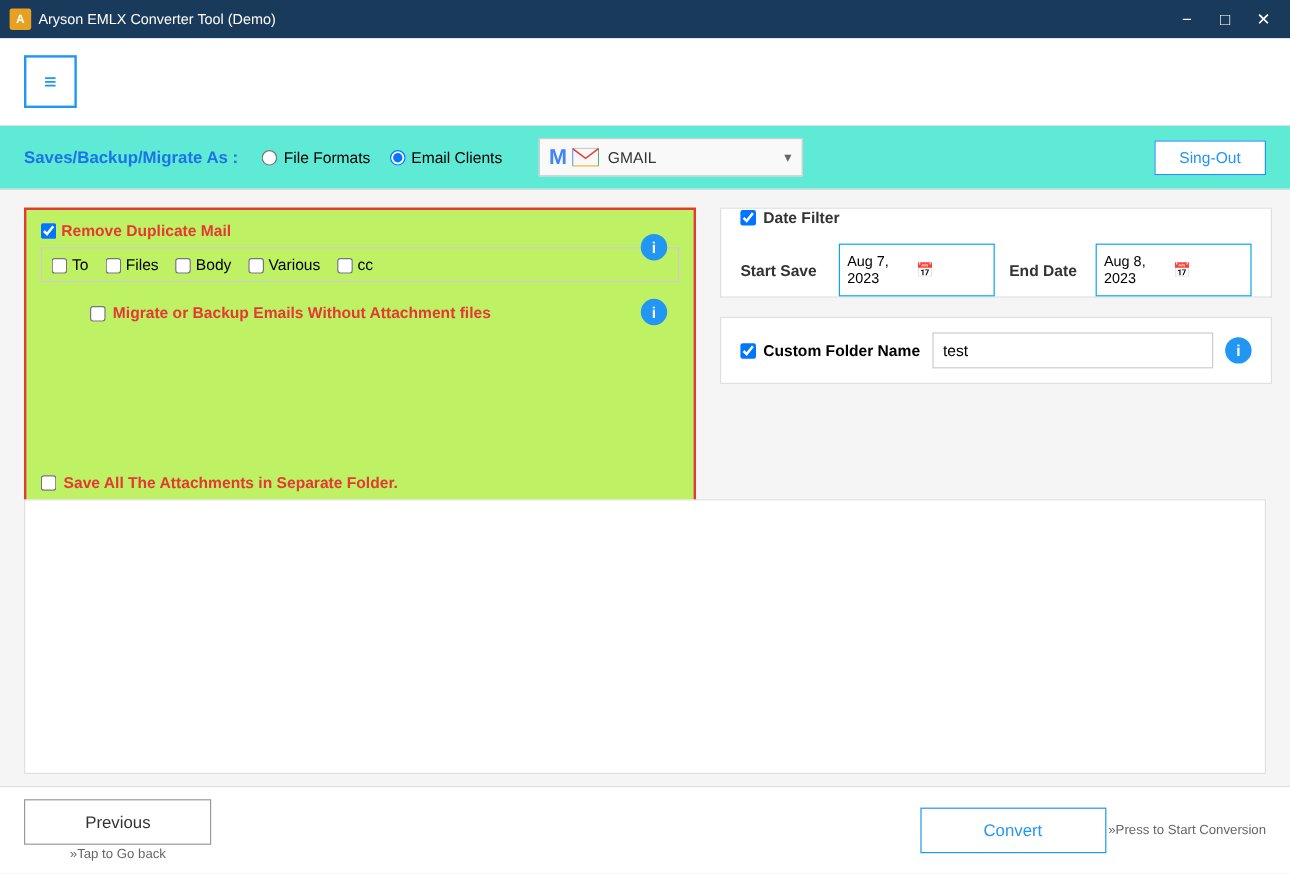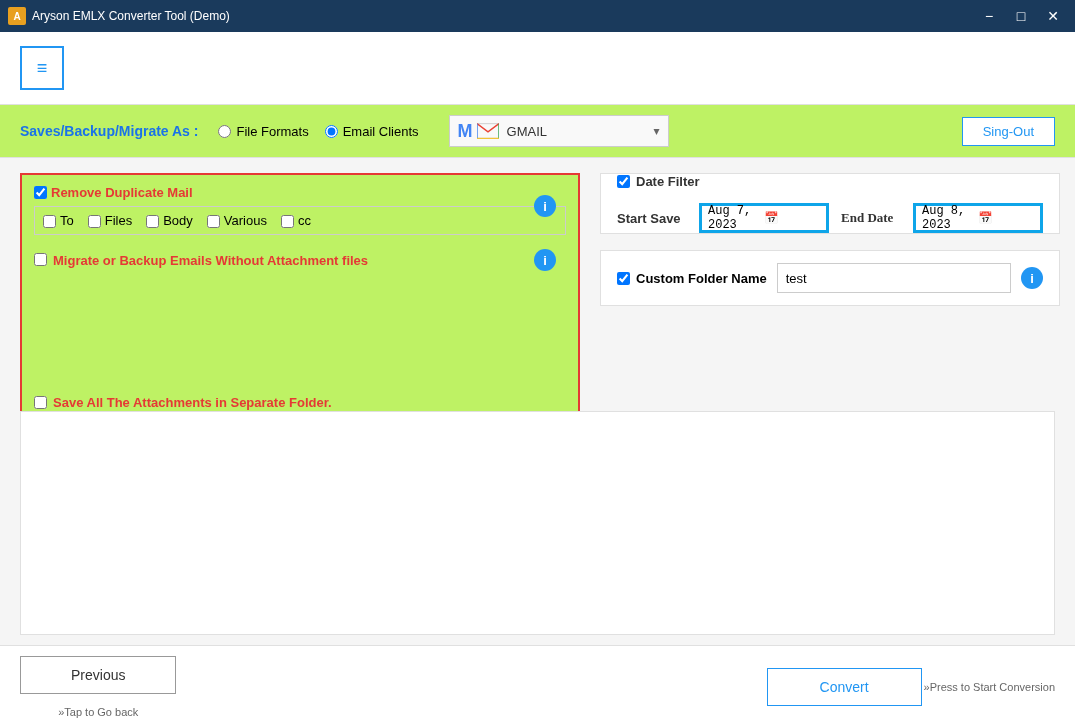--- a/index.html
+++ b/index.html
@@ -90,21 +90,21 @@
       cursor: pointer;
       display: flex;
       align-items: center;
       justify-content: center;
       color: #2196f3;
       font-size: 18px;
     }
 
     
     .toolbar-row {
-      background: #bef264;
+      background: #5eead4;
       padding: 10px 20px;
       display: flex;
       align-items: center;
       gap: 20px;
       border-bottom: 1px solid #e0e0e0;
       flex-shrink: 0;
     }
     .toolbar-label {
       font-weight: bold;
       color: #1a73e8;
@@ -292,26 +292,25 @@
       gap: 12px;
     }
     .date-label {
       font-weight: 600;
       color: #333;
       min-width: 70px;
     }
     .date-input-wrap {
       display: flex;
       align-items: center;
-      border: 3px solid #0ea5e9;
+      border: 1px solid #0ea5e9;
       background: white;
       padding: 4px 6px;
       min-width: 130px;
-      height: 30px;
-      font-family: Liberation Mono, monospace;
+      height: 44px;
     }
     .date-input-wrap span {
       flex: 1;
       font-size: 12px;
     }
     .calendar-icon {
       color: #888;
       font-size: 14px;
       cursor: pointer;
     }
@@ -356,21 +355,21 @@
       padding: 10px 20px;
       display: flex;
       align-items: center;
       justify-content: space-between;
       flex-shrink: 0;
     }
     .bottom-left {
       display: flex;
       flex-direction: column;
       align-items: center;
-      gap: 12px;
+      gap: 2px;
     }
     .bottom-right {
       display: flex;
       flex-direction: row;
       align-items: center;
       gap: 2px;
     }
     .prev-btn {
       border: 1px solid #999;
       background: white;
@@ -476,21 +475,21 @@
             </label>
             <label class="sub-check-item">
               <input type="checkbox" style="">
               <span>cc</span>
             </label>
           </div>
           <button class="info-btn">i</button>
         </div>
 
         <div class="migrate-section">
-          <label style="display:flex;align-items:flex-start;gap:6px;cursor:pointer;">
+          <label style="display:flex;align-items:flex-end;gap:6px;cursor:pointer;margin-left:41px;">
             <input type="checkbox" style="">
             <span class="option-label-red">Migrate or Backup Emails Without Attachment files</span>
           </label>
           <button class="info-btn2">i</button>
         </div>
 
         <div style="height: 100px;"></div>
 
         <div class="attachments-section">
           <label style="display:flex;align-items:center;gap:6px;cursor:pointer;">
@@ -507,21 +506,21 @@
         <div class="date-filter-header">
           <input type="checkbox" checked="" style="">
           <span style="font-weight:600; color:#333;">Date Filter</span>
         </div>
         <div class="date-row">
           <span class="date-label">Start Save</span>
           <div class="date-input-wrap">
             <span>Aug 7, 2023</span>
             <span class="calendar-icon">📅</span>
           </div>
-          <span class="date-label" style="min-width:60px;font-family:Liberation Serif, serif;">End Date</span>
+          <span class="date-label" style="min-width:60px;">End Date</span>
           <div class="date-input-wrap">
             <span>Aug 8, 2023</span>
             <span class="calendar-icon">📅</span>
           </div>
         </div>
       </div>
 
       <div class="custom-folder-section">
         <label class="folder-checkbox-label">
           <input type="checkbox" checked="" style="">

